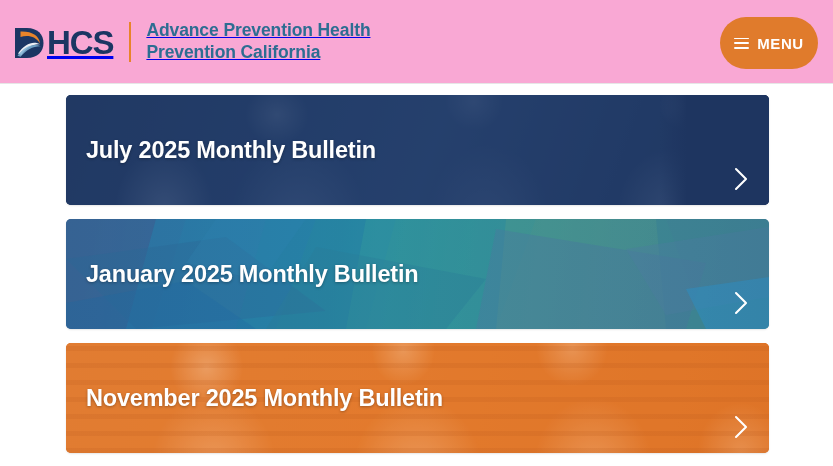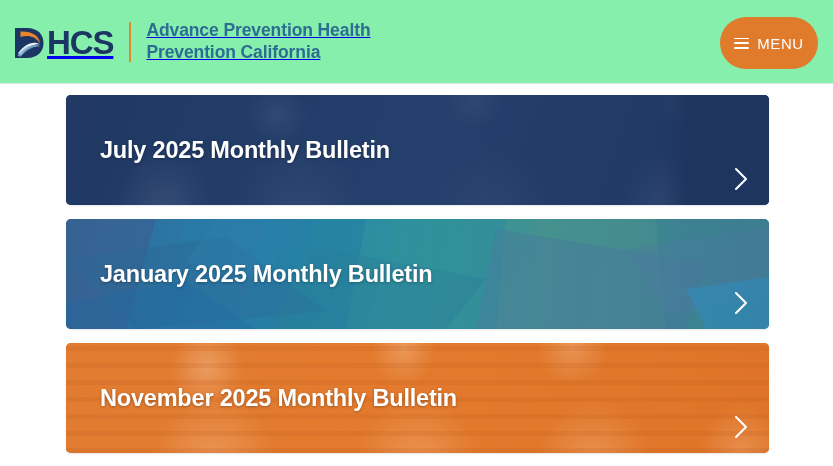--- a/index.html
+++ b/index.html
@@ -15,21 +15,21 @@
     font-family: "Liberation Sans", sans-serif;
     background: #ffffff;
     color: #1f2d3d;
     -webkit-font-smoothing: antialiased;
   }
 
   
   .site-header {
     position: relative;
     height: 84px;
-    background: #86efac;
+    background: #f9a8d4;
     border-bottom: 1px solid #e6e6e6;
     display: flex;
     padding: 0 0 0 12px;
   }
 
   .brand {
     display: flex;
     align-items: center;
     height: 100%;
   }
@@ -78,21 +78,21 @@
     right: 15px;
     top: 17px;
     width: 98px;
     height: 52px;
     border: none;
     border-radius: 26px;
     background: #e07b2c;
     color: #ffffff;
     font-family: "Liberation Sans", sans-serif;
     font-size: 15px;
-    font-weight: 400;
+    font-weight: 700;
     letter-spacing: 0.6px;
     display: flex;
     align-items: center;
     justify-content: center;
     gap: 8px;
     cursor: pointer;
   }
 
   .hamburger {
     width: 15px;
@@ -138,21 +138,20 @@
     left: 20px;
     top: 50%;
     transform: translateY(-50%);
     z-index: 3;
     color: #ffffff;
     font-size: 23.5px;
     font-weight: 700;
     letter-spacing: -0.2px;
     text-shadow: 0 1px 3px rgba(0,0,0,0.30);
     white-space: nowrap;
-    margin-left: 14px;
   }
 
   .card-chevron {
     position: absolute;
     right: 19px;
     bottom: 13px;
     z-index: 3;
     width: 17px;
     height: 26px;
   }

